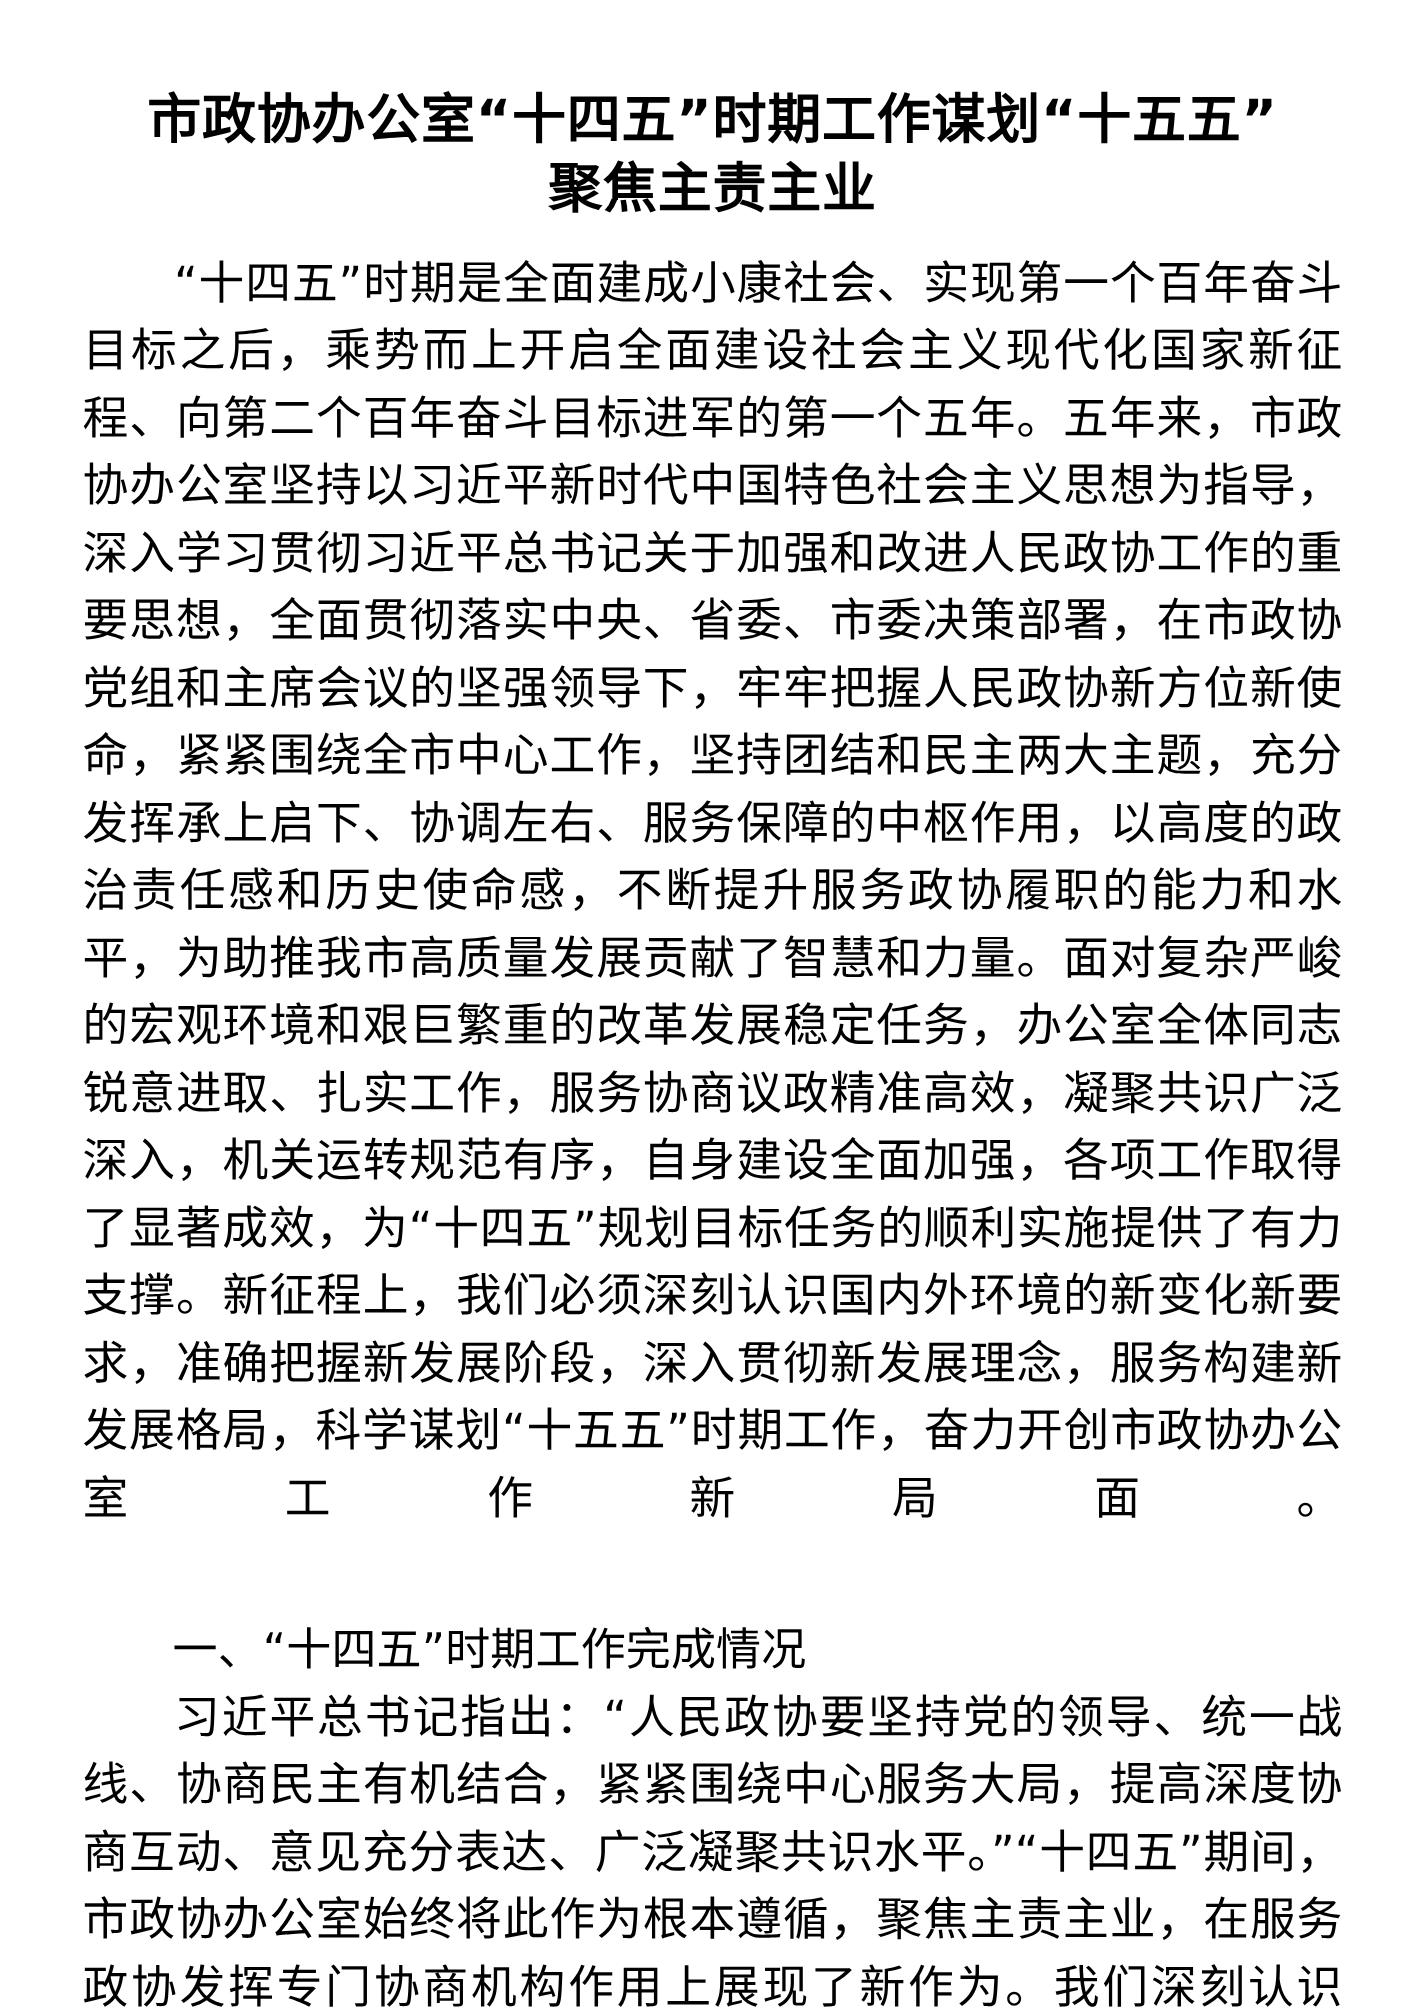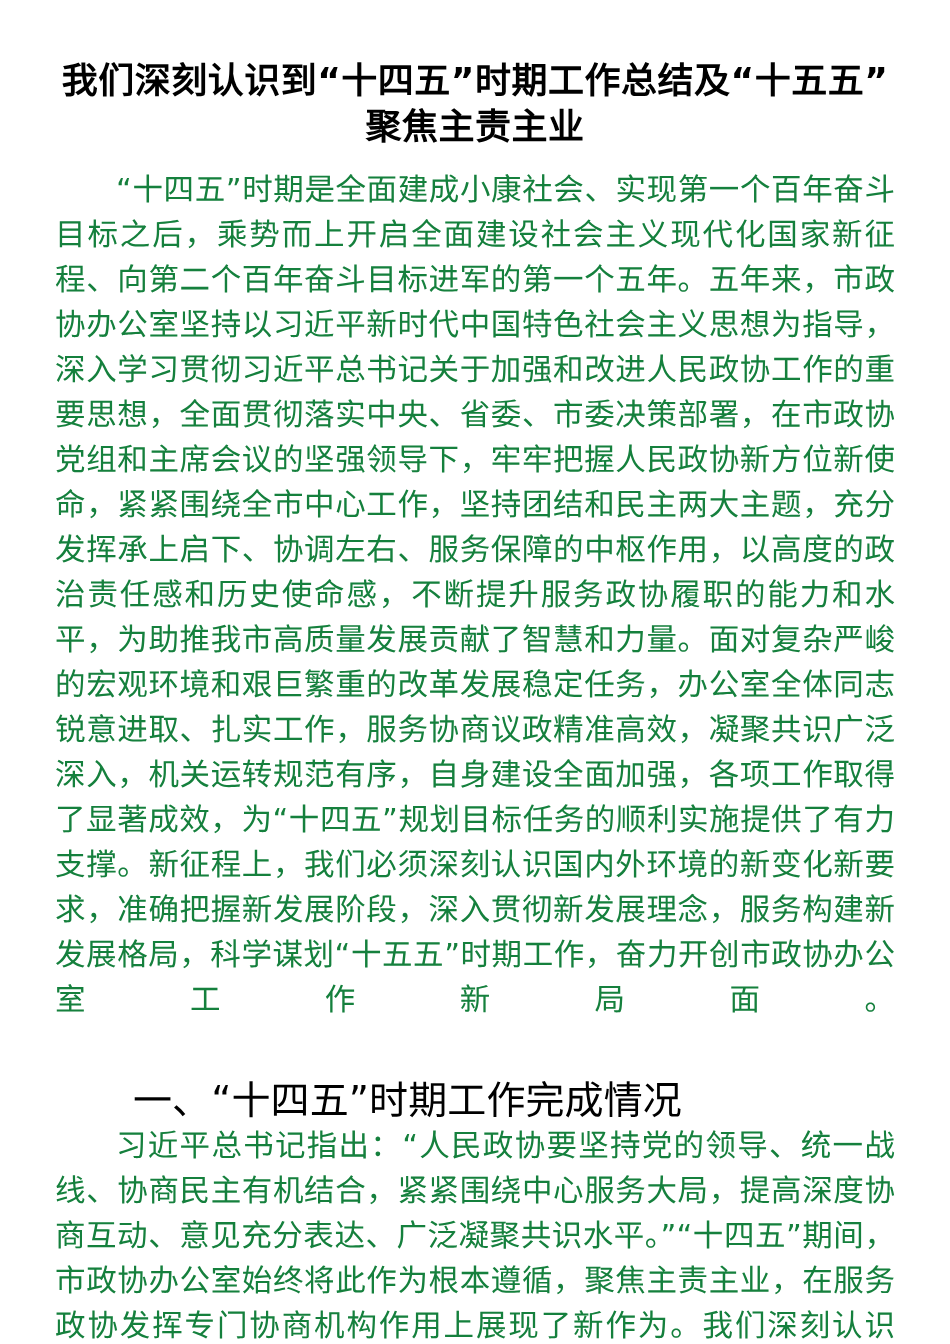--- a/index.html
+++ b/index.html
@@ -47,31 +47,31 @@
   }
 
   .paragraph {
     font-size: 30.5px;
     line-height: 45px;
     text-align: justify;
     text-justify: inter-ideograph;
     text-indent: 2em;
     margin: 0;
     padding: 0;
-    color: #15803d;
+    color: #000000;
     letter-spacing: 0.1px;
     word-break: break-all;
   }
 
   .paragraph.first-body {
     margin-top: 17px;
   }
 
   .heading-1 {
-    font-size: 39px;
+    font-size: 30px;
     line-height: 45px;
     text-indent: 2em;
     text-align: left;
     margin: 0;
     padding: 0;
     color: #000000;
     letter-spacing: 0.1px;
   }
 
   .spacer-sm { height: 11px; }
@@ -84,21 +84,21 @@
   }
 </style>
 </head>
 <body>
 
 <div class="page">
 
   <div class="doc-body">
 
     <h1 class="doc-title">
-      <span>我们深刻认识到“十四五”时期工作总结及“十五五”</span><br>
+      <span>市政协办公室“十四五”时期工作谋划“十五五”</span><br>
       <span>聚焦主责主业</span>
     </h1>
 
     <p class="paragraph first-body">“十四五”时期是全面建成小康社会、实现第一个百年奋斗目标之后，乘势而上开启全面建设社会主义现代化国家新征程、向第二个百年奋斗目标进军的第一个五年。五年来，市政协办公室坚持以习近平新时代中国特色社会主义思想为指导，深入学习贯彻习近平总书记关于加强和改进人民政协工作的重要思想，全面贯彻落实中央、省委、市委决策部署，在市政协党组和主席会议的坚强领导下，牢牢把握人民政协新方位新使命，紧紧围绕全市中心工作，坚持团结和民主两大主题，充分发挥承上启下、协调左右、服务保障的中枢作用，以高度的政治责任感和历史使命感，不断提升服务政协履职的能力和水平，为助推我市高质量发展贡献了智慧和力量。面对复杂严峻的宏观环境和艰巨繁重的改革发展稳定任务，办公室全体同志锐意进取、扎实工作，服务协商议政精准高效，凝聚共识广泛深入，机关运转规范有序，自身建设全面加强，各项工作取得了显著成效，为“十四五”规划目标任务的顺利实施提供了有力支撑。新征程上，我们必须深刻认识国内外环境的新变化新要求，准确把握新发展阶段，深入贯彻新发展理念，服务构建新发展格局，科学谋划“十五五”时期工作，奋力开创市政协办公室工作新局面。</p>
 
     <div class="spacer-sm"></div>
 
     <p class="heading-1">一、“十四五”时期工作完成情况</p>
 
     <p class="paragraph">习近平总书记指出：“人民政协要坚持党的领导、统一战线、协商民主有机结合，紧紧围绕中心服务大局，提高深度协商互动、意见充分表达、广泛凝聚共识水平。”“十四五”期间，市政协办公室始终将此作为根本遵循，聚焦主责主业，在服务政协发挥专门协商机构作用上展现了新作为。我们深刻认识到，服务保障政协有效履职是办公室工作的核心任务，必须</p>

